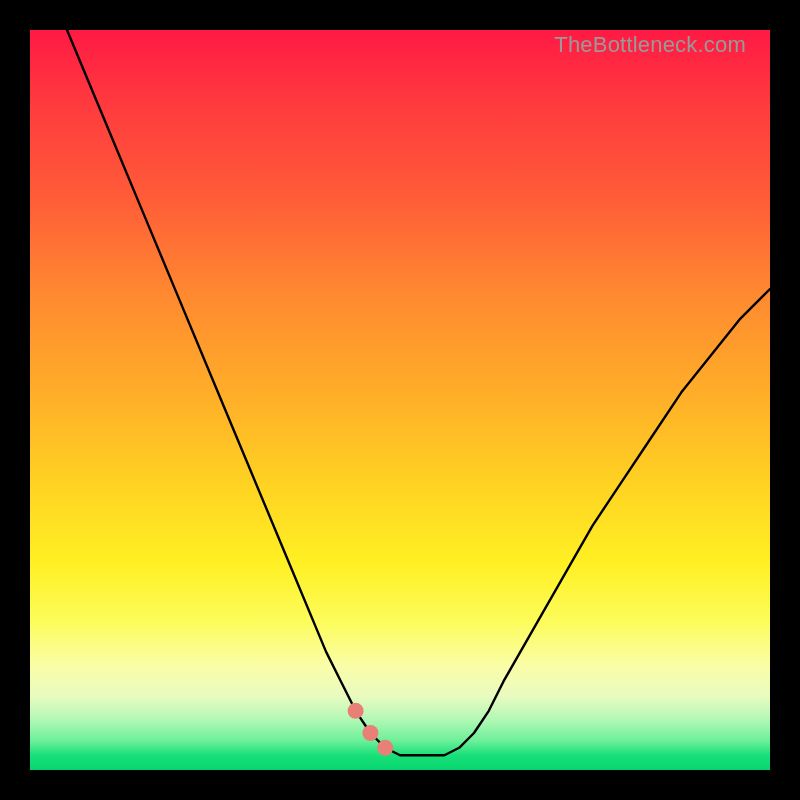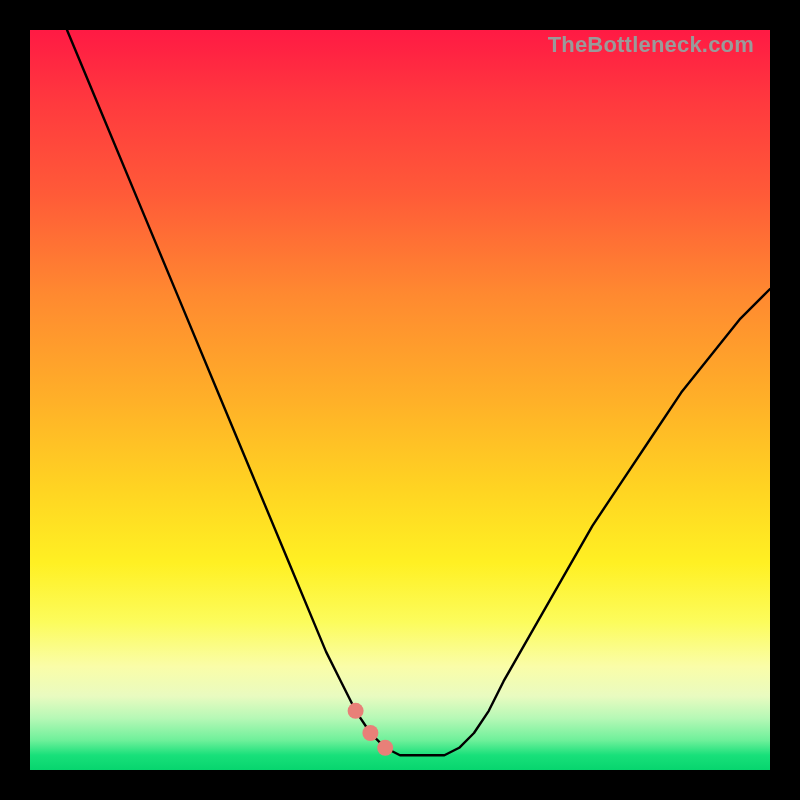--- a/index.html
+++ b/index.html
@@ -38,24 +38,24 @@
       #e9fbc0 90%,
       #b6f8b6 93%,
       #6ef09a 96%,
       #18e07a 98%,
       #07d56e 100%
     );
   }
   .watermark {
     position: absolute;
     top: 2px;
-    right: 16px;
+    right: 24px;
     color: #9a9a9a;
     font-size: 22px;
-    font-weight: 700;
+    font-weight: 400;
     letter-spacing: 0.2px;
     user-select: none;
   }
   svg.curve {
     position: absolute;
     left: 0;
     top: 0;
     width: 740px;
     height: 740px;
     overflow: visible;

